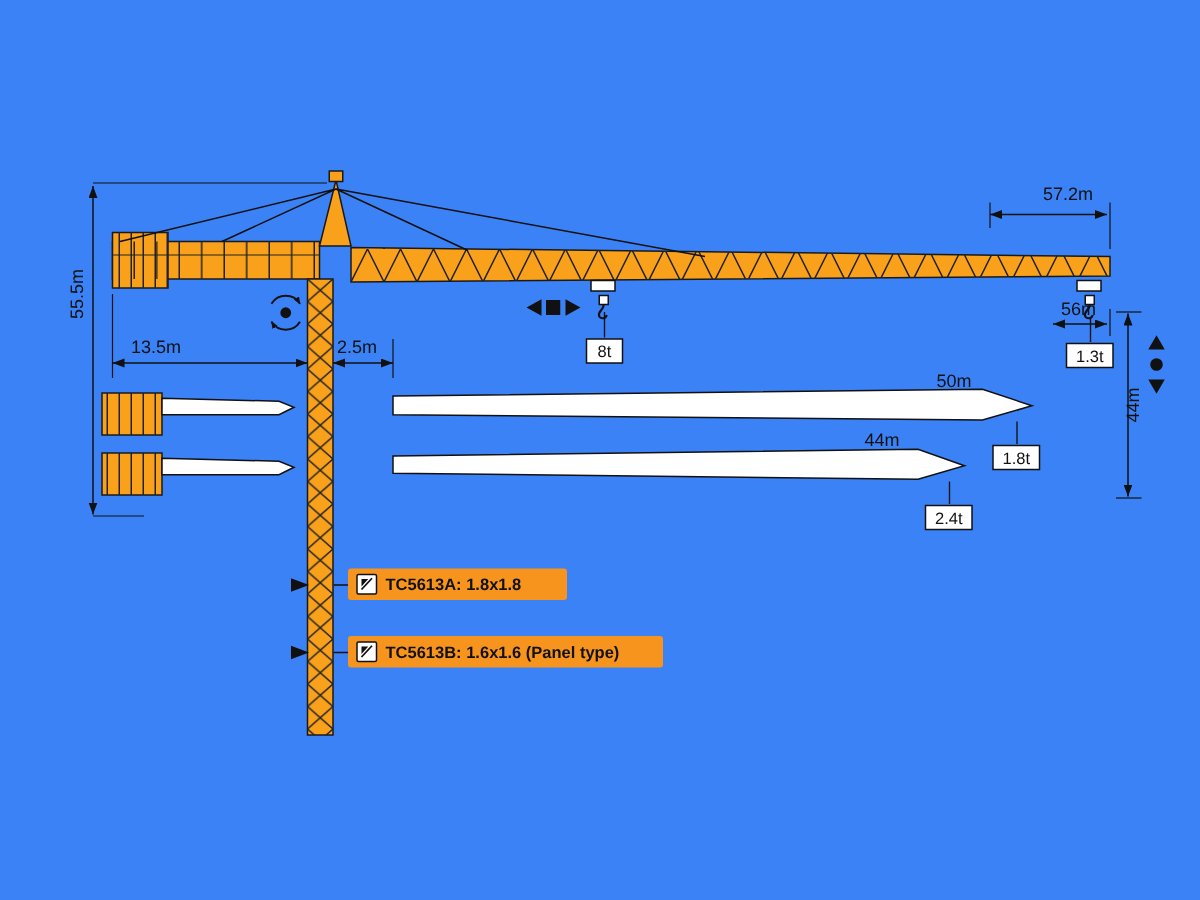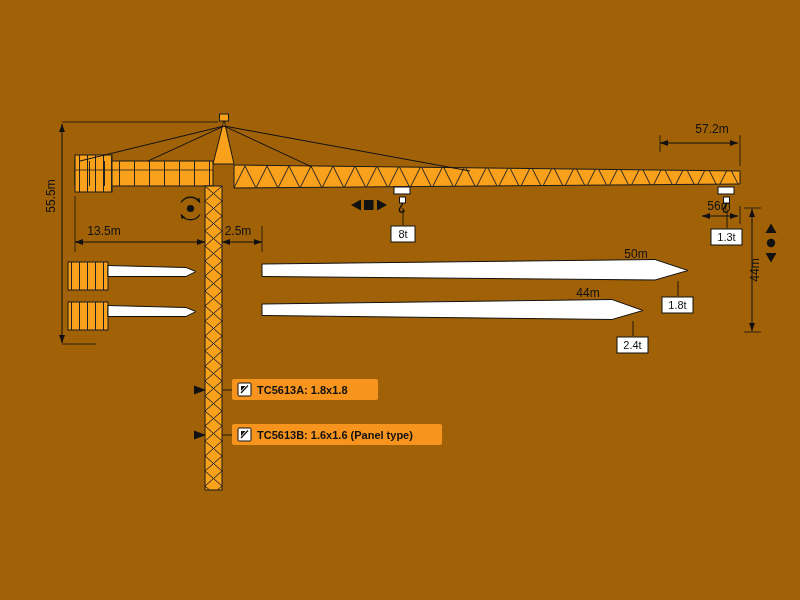--- a/index.html
+++ b/index.html
@@ -1,16 +1,16 @@
 <!DOCTYPE html>
 <html><head>
 <meta charset="utf-8">
 <style>
   html,body{margin:0;padding:0;background:#fff}
-  .stage{position:relative;width:800px;height:600px;background:#a16207;overflow:hidden}
+  .stage{position:relative;width:800px;height:600px;background:#3b82f6;overflow:hidden}
   svg{display:block}
   text{font-family:"Liberation Sans",sans-serif;fill:#111}
   .dim{font-size:12px}
   .load{font-size:11px}
   .model{font-size:11px;font-weight:bold}
 </style>
 </head>
 <body>
 
 <div class="stage">

